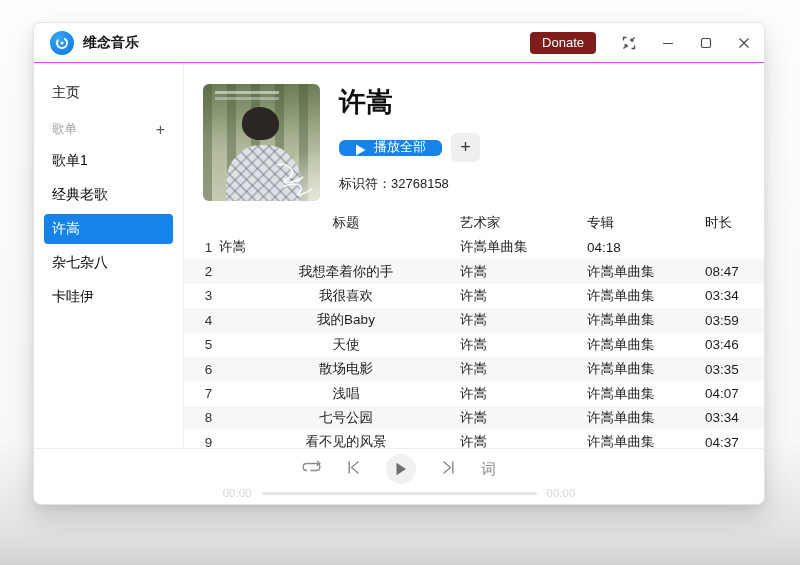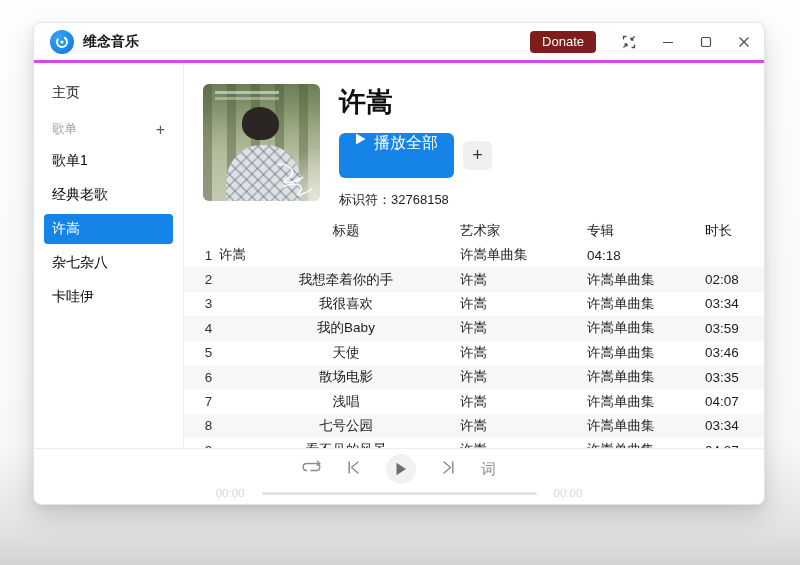--- a/index.html
+++ b/index.html
@@ -10,21 +10,21 @@
     position:relative;
   }
   .window {
     position:absolute; left:33px; top:22px; width:732px; height:483px;
     background:#fff; border:1px solid #e4e4e4; border-radius:8px;
     box-shadow:0 14px 28px rgba(0,0,0,.13), 0 3px 8px rgba(0,0,0,.07);
     display:flex; flex-direction:column; overflow:hidden;
   }
   
   .titlebar { height:40px; flex:0 0 40px; display:flex; align-items:center;
-    padding:0 14px 0 16px; border-bottom:3px solid #d946ef; }
+    padding:0 14px 0 16px; border-bottom:1px solid #d946ef; }
   .logo { width:24px; height:24px; border-radius:50%;
     background:radial-gradient(circle at 35% 30%, #34a5f2, #0d74dd);
     display:flex; align-items:center; justify-content:center; margin-right:9px; }
   .app-title { font-size:14px; font-weight:bold; color:#141414; }
   .titlebar .spacer { flex:1; }
   .donate-btn { background:#7f1d1d; color:#fff; font-size:13px; line-height:20px;
     padding:1px 12px; border-radius:4px; cursor:default; }
   .win-ctl { margin-left:26px; color:#4a4a4a; display:flex; align-items:center; }
   
   .main { flex:1; display:flex; min-height:0; }
@@ -56,43 +56,43 @@
     background:
       repeating-linear-gradient(45deg, rgba(90,100,115,.35) 0 2px, rgba(0,0,0,0) 2px 8px),
       repeating-linear-gradient(-45deg, rgba(90,100,115,.3) 0 2px, rgba(0,0,0,0) 2px 8px),
       #dde1e4; }
   .art .cap-text { position:absolute; left:10%; top:6%; width:55%; height:3px;
     background:rgba(255,255,255,.5); box-shadow:0 6px 0 rgba(255,255,255,.35); }
   .art svg.sign { position:absolute; right:4%; bottom:2%; }
   .pl-info { margin-left:19px; padding-top:0; }
   .pl-title { font-size:27px; font-weight:600; color:#0f0f0f; margin-bottom:13px; }
   .btn-row { display:flex; align-items:center; gap:9px; }
-  .play-all { display:flex; align-items:flex-start; gap:8px; background:#1583e8; color:#fff;
-    font-size:16px; height:45px; padding:0 16px; border-radius:6px; border:none; }
+  .play-all { display:flex; align-items:flex-end; gap:8px; background:#1583e8; color:#fff;
+    font-size:13px; height:16px; padding:0 16px; border-radius:6px; border:none; }
   .plus-btn { width:29px; height:29px; border-radius:6px; background:#efefef; color:#333;
     font-size:18px; line-height:27px; text-align:center; border:none; }
   .meta { margin-top:12px; font-size:13px; color:#1d1d1d; line-height:19px; }
   
   .song-table { margin-top:9px; flex:1; min-height:0; overflow:hidden; }
   .t-row { display:grid; grid-template-columns:21px 241px 127px 118px 1fr;
     padding-left:14px; padding-right:24px; align-items:center; height:24.4px; }
   .t-head { color:#a8a8a8; font-size:12.5px; height:25px; }
   .t-row .c-idx { text-align:center; color:#333; }
   .t-row { font-size:13.5px; color:#1c1c1c; }
   .t-row.striped { background:#f7f7f7; }
   .c-title { padding-left:13px; overflow:hidden; white-space:nowrap;text-align:center; }
   .t-head .c-title { padding-left:13px; }
   
   .player { flex:0 0 56px; border-top:1px solid #ededed; display:flex;
     flex-direction:column; align-items:center; justify-content:center; gap:3px; }
   .controls { display:flex; align-items:center; gap:25px; color:#8d8d8d; }
   .play-circle { width:30px; height:30px; border-radius:50%; background:#f1f1f1;
     display:flex; align-items:center; justify-content:center; }
   .lyrics-toggle { font-size:15px; color:#8d8d8d; }
-  .progress-row { display:flex; align-items:center; gap:17px;justify-content:center; }
+  .progress-row { display:flex; align-items:center; gap:10px;justify-content:center; }
   .ptime { font-size:11.5px; color:#d8d8d8; }
   .ptrack { width:275px; height:3px; background:#e4e4e4; border-radius:2px; }
 </style>
 </head>
 <body>
 
 <div class="window">
 
   <div class="titlebar">
     <div class="logo">
@@ -188,21 +188,21 @@
               <span class="c-idx">1</span>
               <span class="c-artist">许嵩</span>
               <span class="c-album">许嵩单曲集</span>
               <span class="c-dur">04:18</span>
             </div>
             <div class="t-row striped">
               <span class="c-idx">2</span>
               <span class="c-title">我想牵着你的手</span>
               <span class="c-artist">许嵩</span>
               <span class="c-album">许嵩单曲集</span>
-              <span class="c-dur">02:08</span>
+              <span class="c-dur">08:47</span>
             </div>
             <div class="t-row">
               <span class="c-idx">3</span>
               <span class="c-title">我很喜欢</span>
               <span class="c-artist">许嵩</span>
               <span class="c-album">许嵩单曲集</span>
               <span class="c-dur">03:34</span>
             </div>
             <div class="t-row striped">
               <span class="c-idx">4</span>

